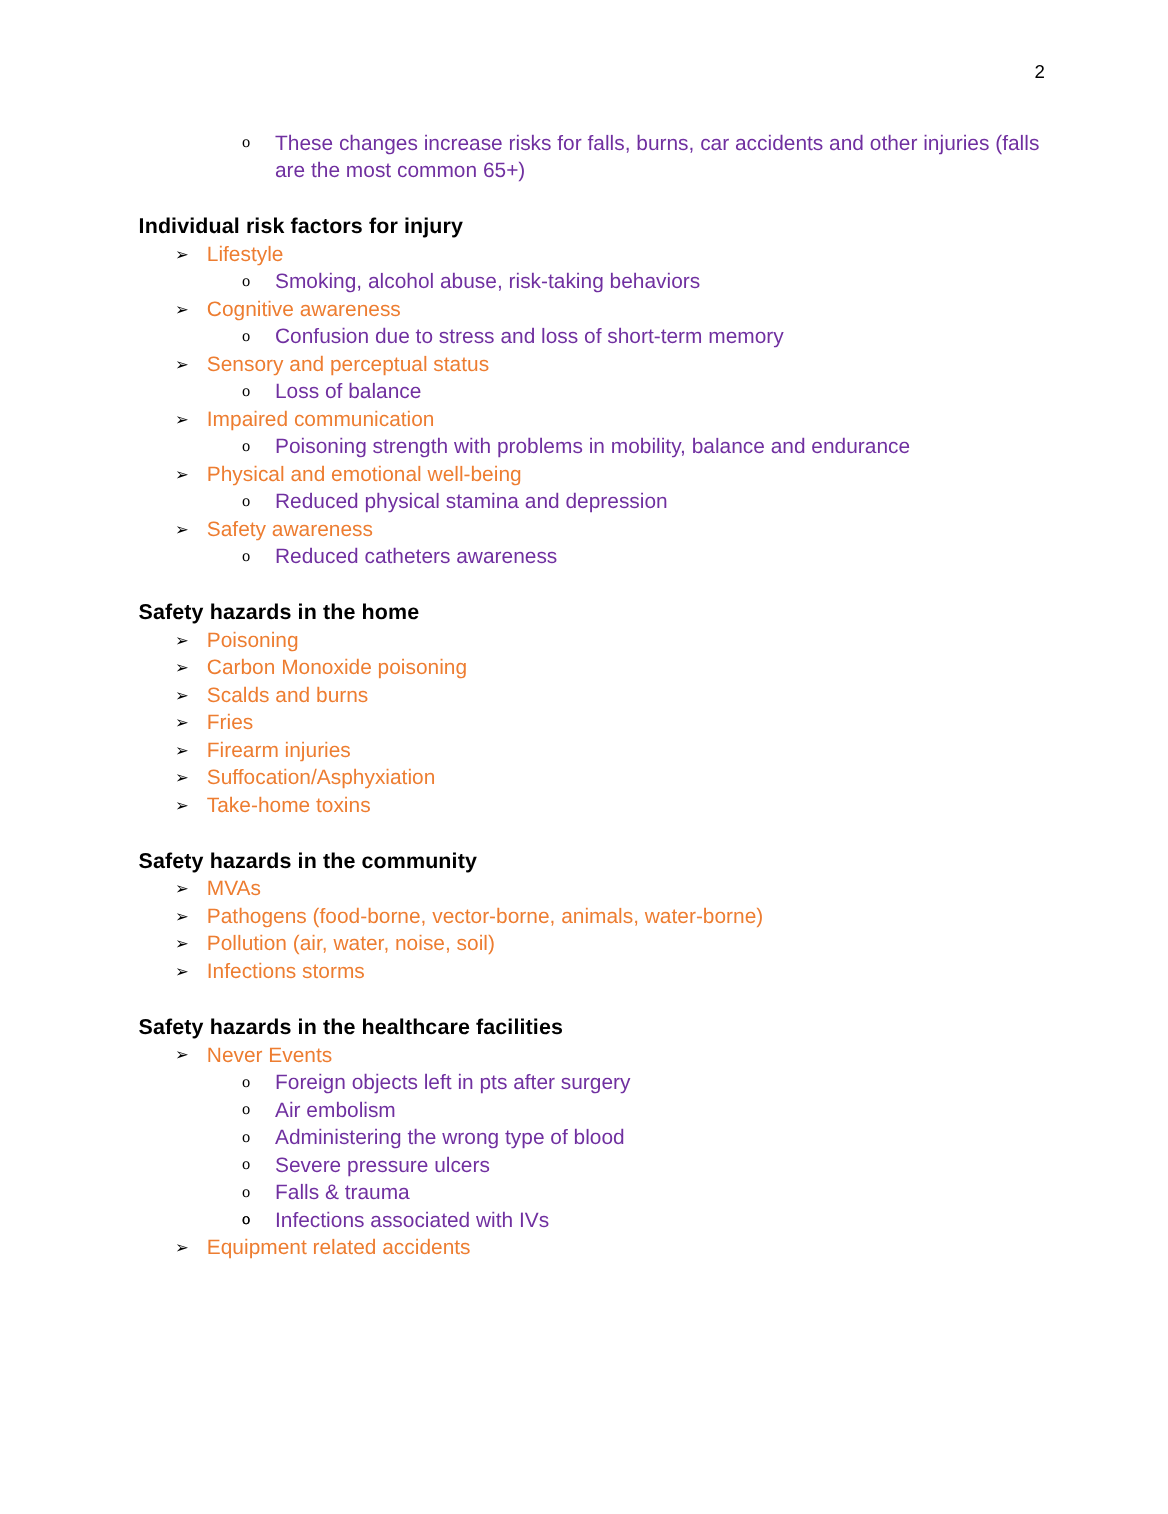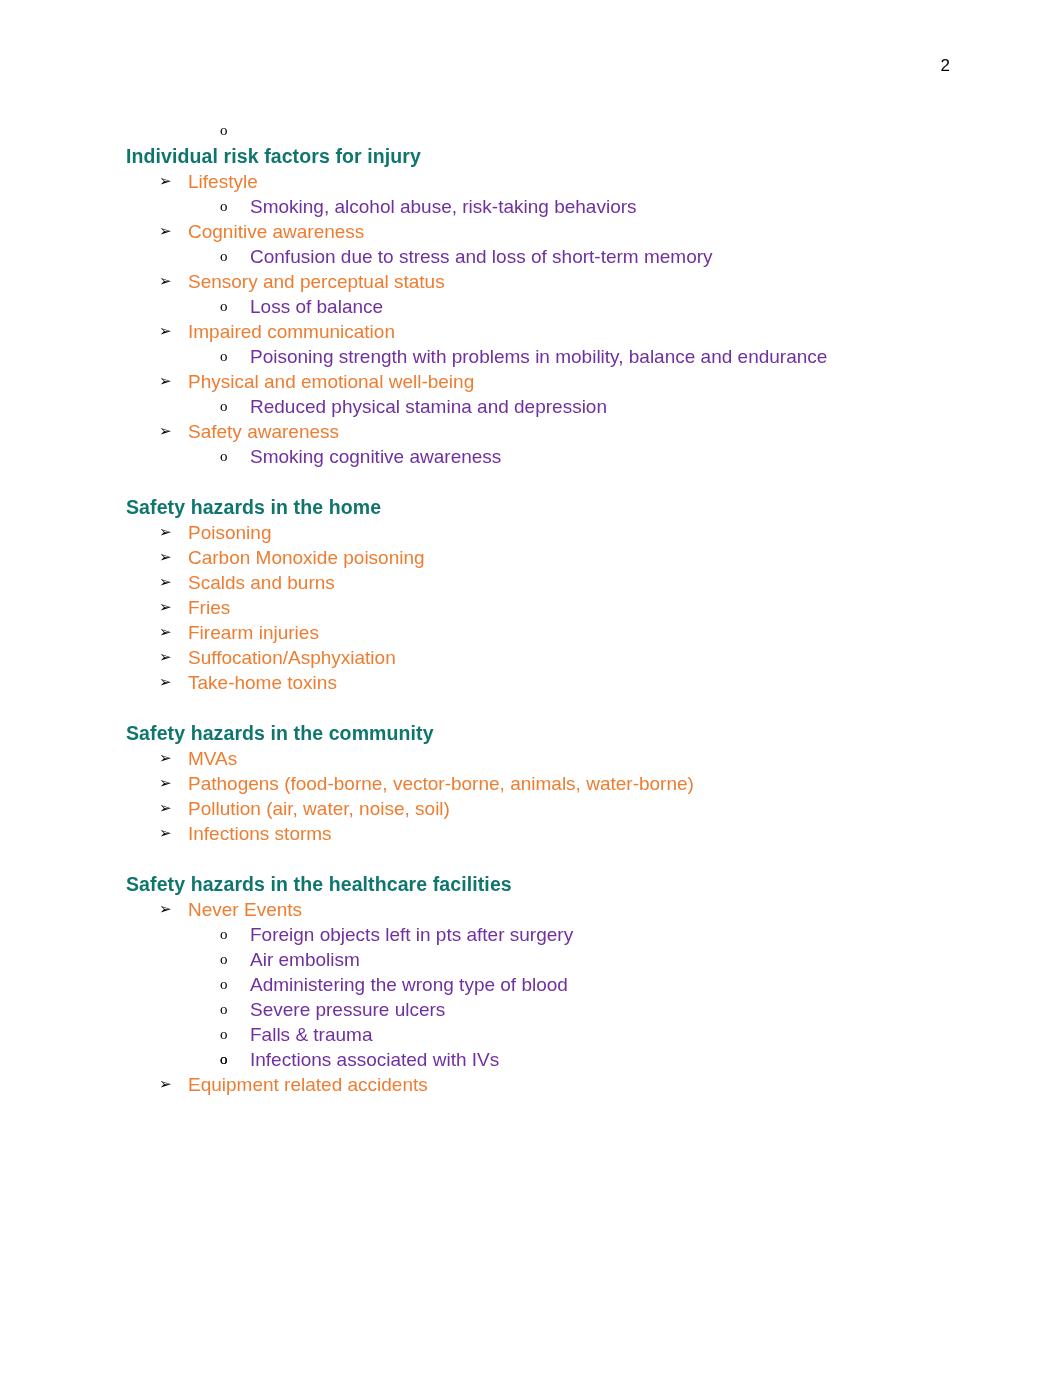--- a/index.html
+++ b/index.html
@@ -40,21 +40,21 @@
     position: absolute;
     left: 126px;
     top: 118px;
     width: 820px;
   }
 
   
   .section-heading {
     font-size: 19.5px;
     font-weight: bold;
-    color: #0f766e;
+    color: #000000;
     line-height: 26px;
     margin: 0;
     padding: 0;
     letter-spacing: 0.1px;
   }
 
   .spacer {
     height: 25px;
   }
 
@@ -109,20 +109,21 @@
 <body>
 
 <div class="page">
 
   <div class="page-number">2</div>
 
   <div class="content">
       <div>
         <div class="row lvl2">
           <span class="bullet">o</span>
+          <span class="txt">These changes increase risks for falls, burns, car accidents and other injuries (falls are the most common 65+)</span>
         </div>
       </div>
       <div class="spacer"></div>
       <div class="section-heading">Individual risk factors for injury</div>
       <div>
         <div class="row lvl1">
           <span class="bullet">➢</span>
           <span class="txt">Lifestyle</span>
         </div>
         <div class="row lvl2">
@@ -160,21 +161,21 @@
         <div class="row lvl2">
           <span class="bullet">o</span>
           <span class="txt">Reduced physical stamina and depression</span>
         </div>
         <div class="row lvl1">
           <span class="bullet">➢</span>
           <span class="txt">Safety awareness</span>
         </div>
         <div class="row lvl2">
           <span class="bullet">o</span>
-          <span class="txt">Smoking cognitive awareness</span>
+          <span class="txt">Reduced catheters awareness</span>
         </div>
       </div>
       <div class="spacer"></div>
       <div class="section-heading">Safety hazards in the home</div>
       <div>
         <div class="row lvl1">
           <span class="bullet">➢</span>
           <span class="txt">Poisoning</span>
         </div>
         <div class="row lvl1">

